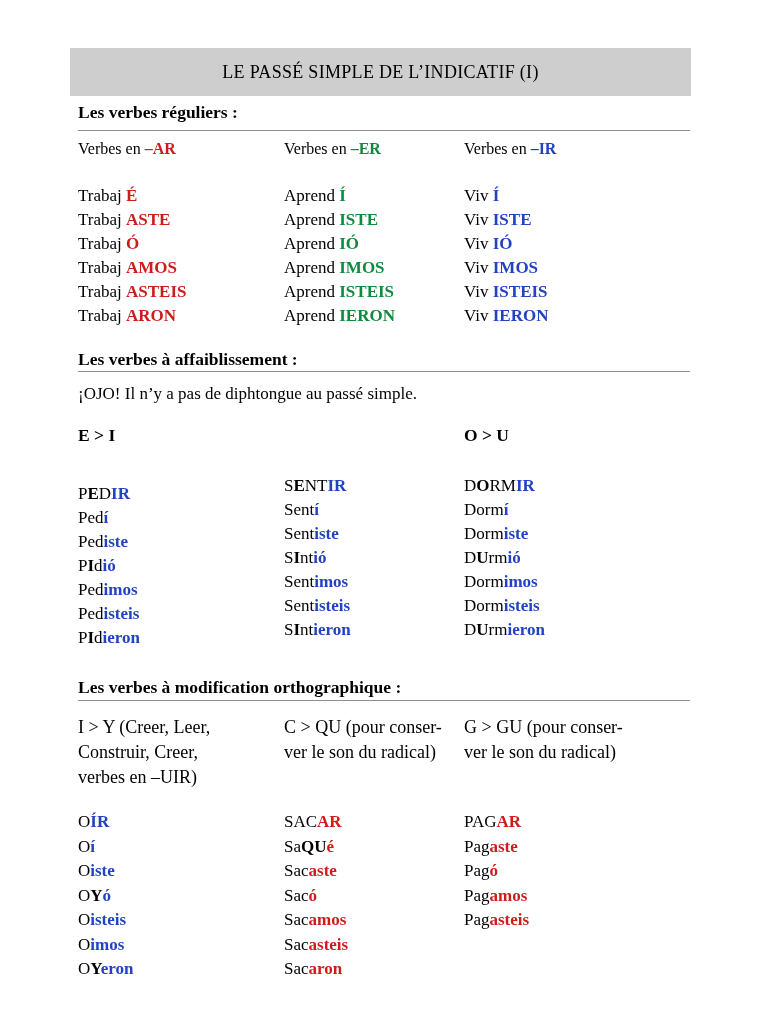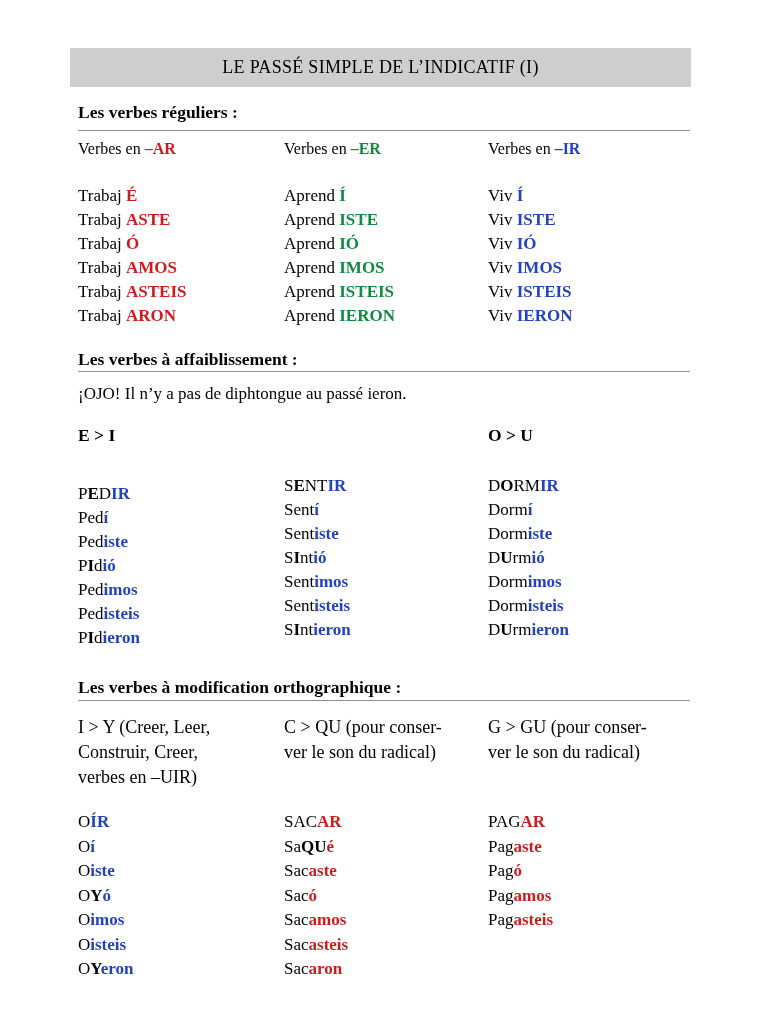--- a/index.html
+++ b/index.html
@@ -3,39 +3,39 @@
 <meta charset="utf-8">
 <style>
   * { margin:0; padding:0; box-sizing:border-box; }
   html,body { background:#ffffff; }
   body {
     width:768px; height:1024px; position:relative; overflow:hidden;
     font-family:"Liberation Serif","DejaVu Serif",serif; color:#000;
   }
   .abs { position:absolute; }
   .title-bar {
-    position:absolute; left:70px; top:48px; width:621px; height:39px;
+    position:absolute; left:70px; top:48px; width:621px; height:48px;
     background:var(--title_bg,#cecece);
     display:flex; align-items:center; justify-content:center;
     font-size:18px; letter-spacing:.3px; white-space:nowrap;
   }
   .section-heading {
     position:absolute; left:78px;
     font-size:17.5px; font-weight:bold; white-space:nowrap;
   }
   .rule {
     position:absolute; left:78px; width:612px; height:0;
     border-top:1px solid #8f8f8f;
   }
   .note { position:absolute; left:78px; font-size:17px; line-height:24px; white-space:nowrap; }
   .subhead { font-size:17.5px; font-weight:bold; white-space:nowrap; }
   .col { width:202px; }
   .col1 { left:78px; }
   .col2 { left:284px; }
-  .col3 { left:488px; }
+  .col3 { left:464px; }
   .line { font-size:17px; line-height:24px; white-space:nowrap;font-family:Liberation Serif, serif; }
   .hline { font-size:18px; line-height:25px; font-weight:normal; white-space:nowrap; }
   .rows7 .line, .rows6 .line { height:24px; }
   .rows-ortho .line { line-height:24.5px; height:24.5px; }
   .seg.b { font-weight:bold; }
   .c-black { color:#000; }
   .c-red   { color:var(--red,#ce1c1c); }
   .c-green { color:var(--green,#108a40); }
   .c-blue  { color:var(--blue,#2242c0); }
 </style>
@@ -73,21 +73,21 @@
   <div class="line"><span class="seg c-black">Viv </span><span class="seg c-blue b">Í</span></div>
   <div class="line"><span class="seg c-black">Viv </span><span class="seg c-blue b">ISTE</span></div>
   <div class="line"><span class="seg c-black">Viv </span><span class="seg c-blue b">IÓ</span></div>
   <div class="line"><span class="seg c-black">Viv </span><span class="seg c-blue b">IMOS</span></div>
   <div class="line"><span class="seg c-black">Viv </span><span class="seg c-blue b">ISTEIS</span></div>
   <div class="line"><span class="seg c-black">Viv </span><span class="seg c-blue b">IERON</span></div>
 </div>
 
 <div class="section-heading" style="top:349px">Les verbes à affaiblissement :</div>
 <div class="rule" style="top:371px"></div>
-<div class="note" style="top:382px">¡OJO! Il n’y a pas de diphtongue au passé ieron.</div>
+<div class="note" style="top:382px">¡OJO! Il n’y a pas de diphtongue au passé simple.</div>
 
 <div class="abs col1 subhead" style="top:425px">E &gt; I</div>
 <div class="abs col3 subhead" style="top:425px">O &gt; U</div>
 
 <div class="abs col col1 rows7" style="top:482px">
   <div class="line"><span class="seg c-black">P</span><span class="seg c-black b">E</span><span class="seg c-black">D</span><span class="seg c-blue b">IR</span></div>
   <div class="line"><span class="seg c-black">Ped</span><span class="seg c-blue b">í</span></div>
   <div class="line"><span class="seg c-black">Ped</span><span class="seg c-blue b">iste</span></div>
   <div class="line"><span class="seg c-black">P</span><span class="seg c-black b">I</span><span class="seg c-black">d</span><span class="seg c-blue b">ió</span></div>
   <div class="line"><span class="seg c-black">Ped</span><span class="seg c-blue b">imos</span></div>
@@ -128,22 +128,22 @@
 <div class="abs col col3" style="top:715px">
   <div class="hline">G &gt; GU (pour conser-</div>
   <div class="hline">ver le son du radical)</div>
 </div>
 
 <div class="abs col col1 rows-ortho" style="top:810px">
   <div class="line"><span class="seg c-black">O</span><span class="seg c-blue b">ÍR</span></div>
   <div class="line"><span class="seg c-black">O</span><span class="seg c-blue b">í</span></div>
   <div class="line"><span class="seg c-black">O</span><span class="seg c-blue b">iste</span></div>
   <div class="line"><span class="seg c-black">O</span><span class="seg c-black b">Y</span><span class="seg c-blue b">ó</span></div>
+  <div class="line"><span class="seg c-black">O</span><span class="seg c-blue b">isteis</span></div>
   <div class="line"><span class="seg c-black">O</span><span class="seg c-blue b">imos</span></div>
-  <div class="line"><span class="seg c-black">O</span><span class="seg c-blue b">isteis</span></div>
   <div class="line"><span class="seg c-black">O</span><span class="seg c-black b">Y</span><span class="seg c-blue b">eron</span></div>
 </div>
 <div class="abs col col2 rows-ortho" style="top:810px">
   <div class="line"><span class="seg c-black">SAC</span><span class="seg c-red b">AR</span></div>
   <div class="line"><span class="seg c-black">Sa</span><span class="seg c-black b">QU</span><span class="seg c-red b">é</span></div>
   <div class="line"><span class="seg c-black">Sac</span><span class="seg c-red b">aste</span></div>
   <div class="line"><span class="seg c-black">Sac</span><span class="seg c-red b">ó</span></div>
   <div class="line"><span class="seg c-black">Sac</span><span class="seg c-red b">amos</span></div>
   <div class="line"><span class="seg c-black">Sac</span><span class="seg c-red b">asteis</span></div>
   <div class="line"><span class="seg c-black">Sac</span><span class="seg c-red b">aron</span></div>

